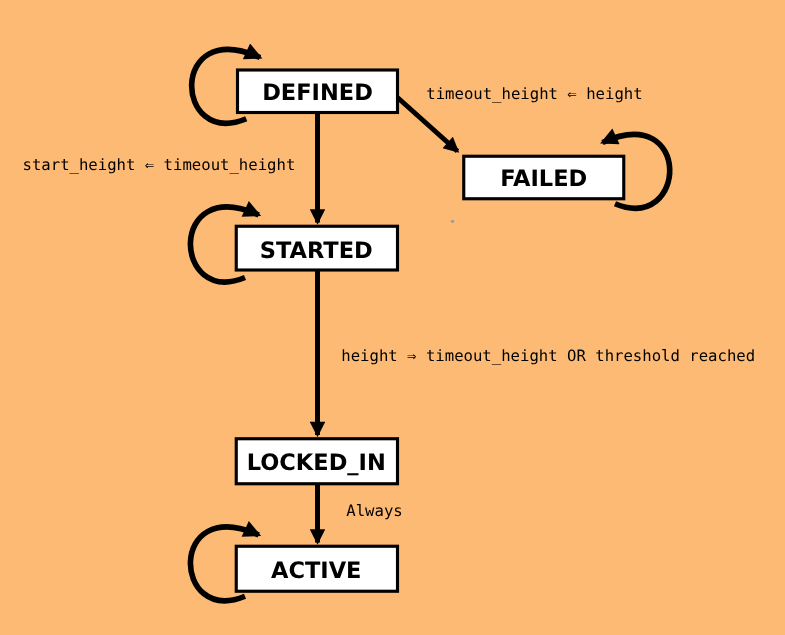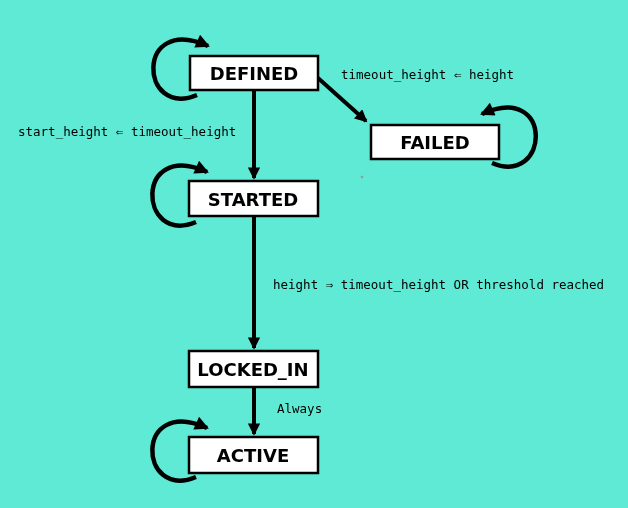--- a/index.html
+++ b/index.html
@@ -5,21 +5,21 @@
   html, body {
     margin: 0;
     padding: 0;
     background: #ffffff;
     font-family: "DejaVu Sans", sans-serif;
   }
   .canvas {
     position: relative;
     width: 628px;
     height: 508px;
-    background: #5eead4;
+    background: #fdba74;
     overflow: hidden;
   }
   svg { display: block; }
   .state-label {
     font-family: "DejaVu Sans", "Liberation Sans", sans-serif;
     font-weight: bold;
     font-size: 18px;
     fill: #000000;
     text-anchor: middle;
   }

